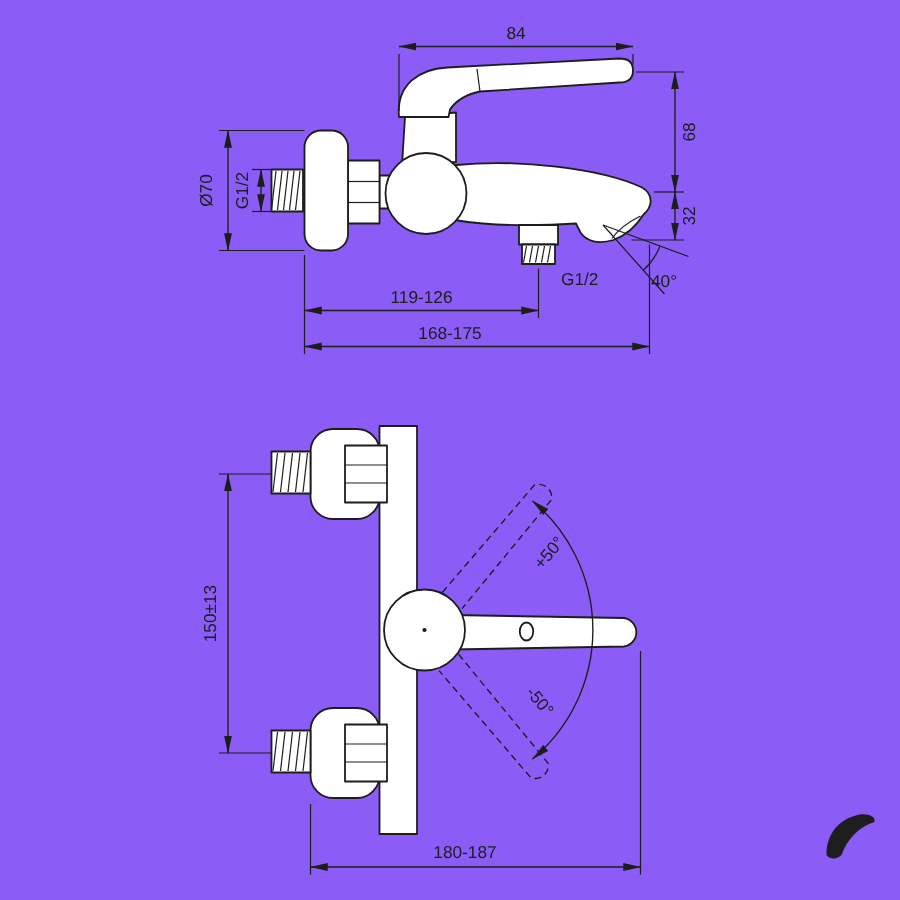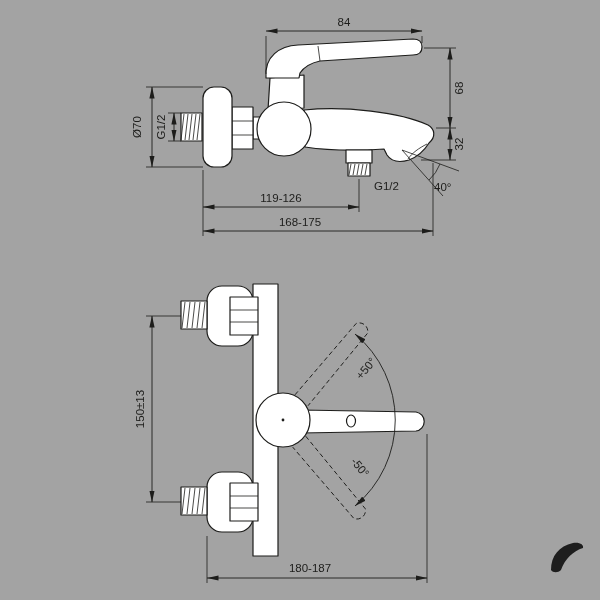--- a/index.html
+++ b/index.html
@@ -1,17 +1,17 @@
 <!DOCTYPE html>
 <html><head>
 <meta charset="utf-8">
 <style>
   html,body { margin:0; padding:0; background:#f2f2f2; }
   .page {
-    width:600px; height:600px; background:#a3a3a3; position:relative;
+    width:600px; height:600px; background:#8b5cf6; position:relative;
     font-family:"Liberation Sans","DejaVu Sans",sans-serif;
   }
   svg text {
     font-family:"Liberation Sans","DejaVu Sans",sans-serif;
     font-size:11.5px; fill:#1d1d1b;
   }
   .ln   { fill:none; stroke:#1d1d1b; stroke-width:1.2; stroke-linejoin:round; stroke-linecap:round; }
   .fw   { fill:#ffffff; stroke:#1d1d1b; stroke-width:1.2; stroke-linejoin:round; }
   .dim  { fill:none; stroke:#1d1d1b; stroke-width:0.9; }
   .ext  { fill:none; stroke:#1d1d1b; stroke-width:0.8; }

